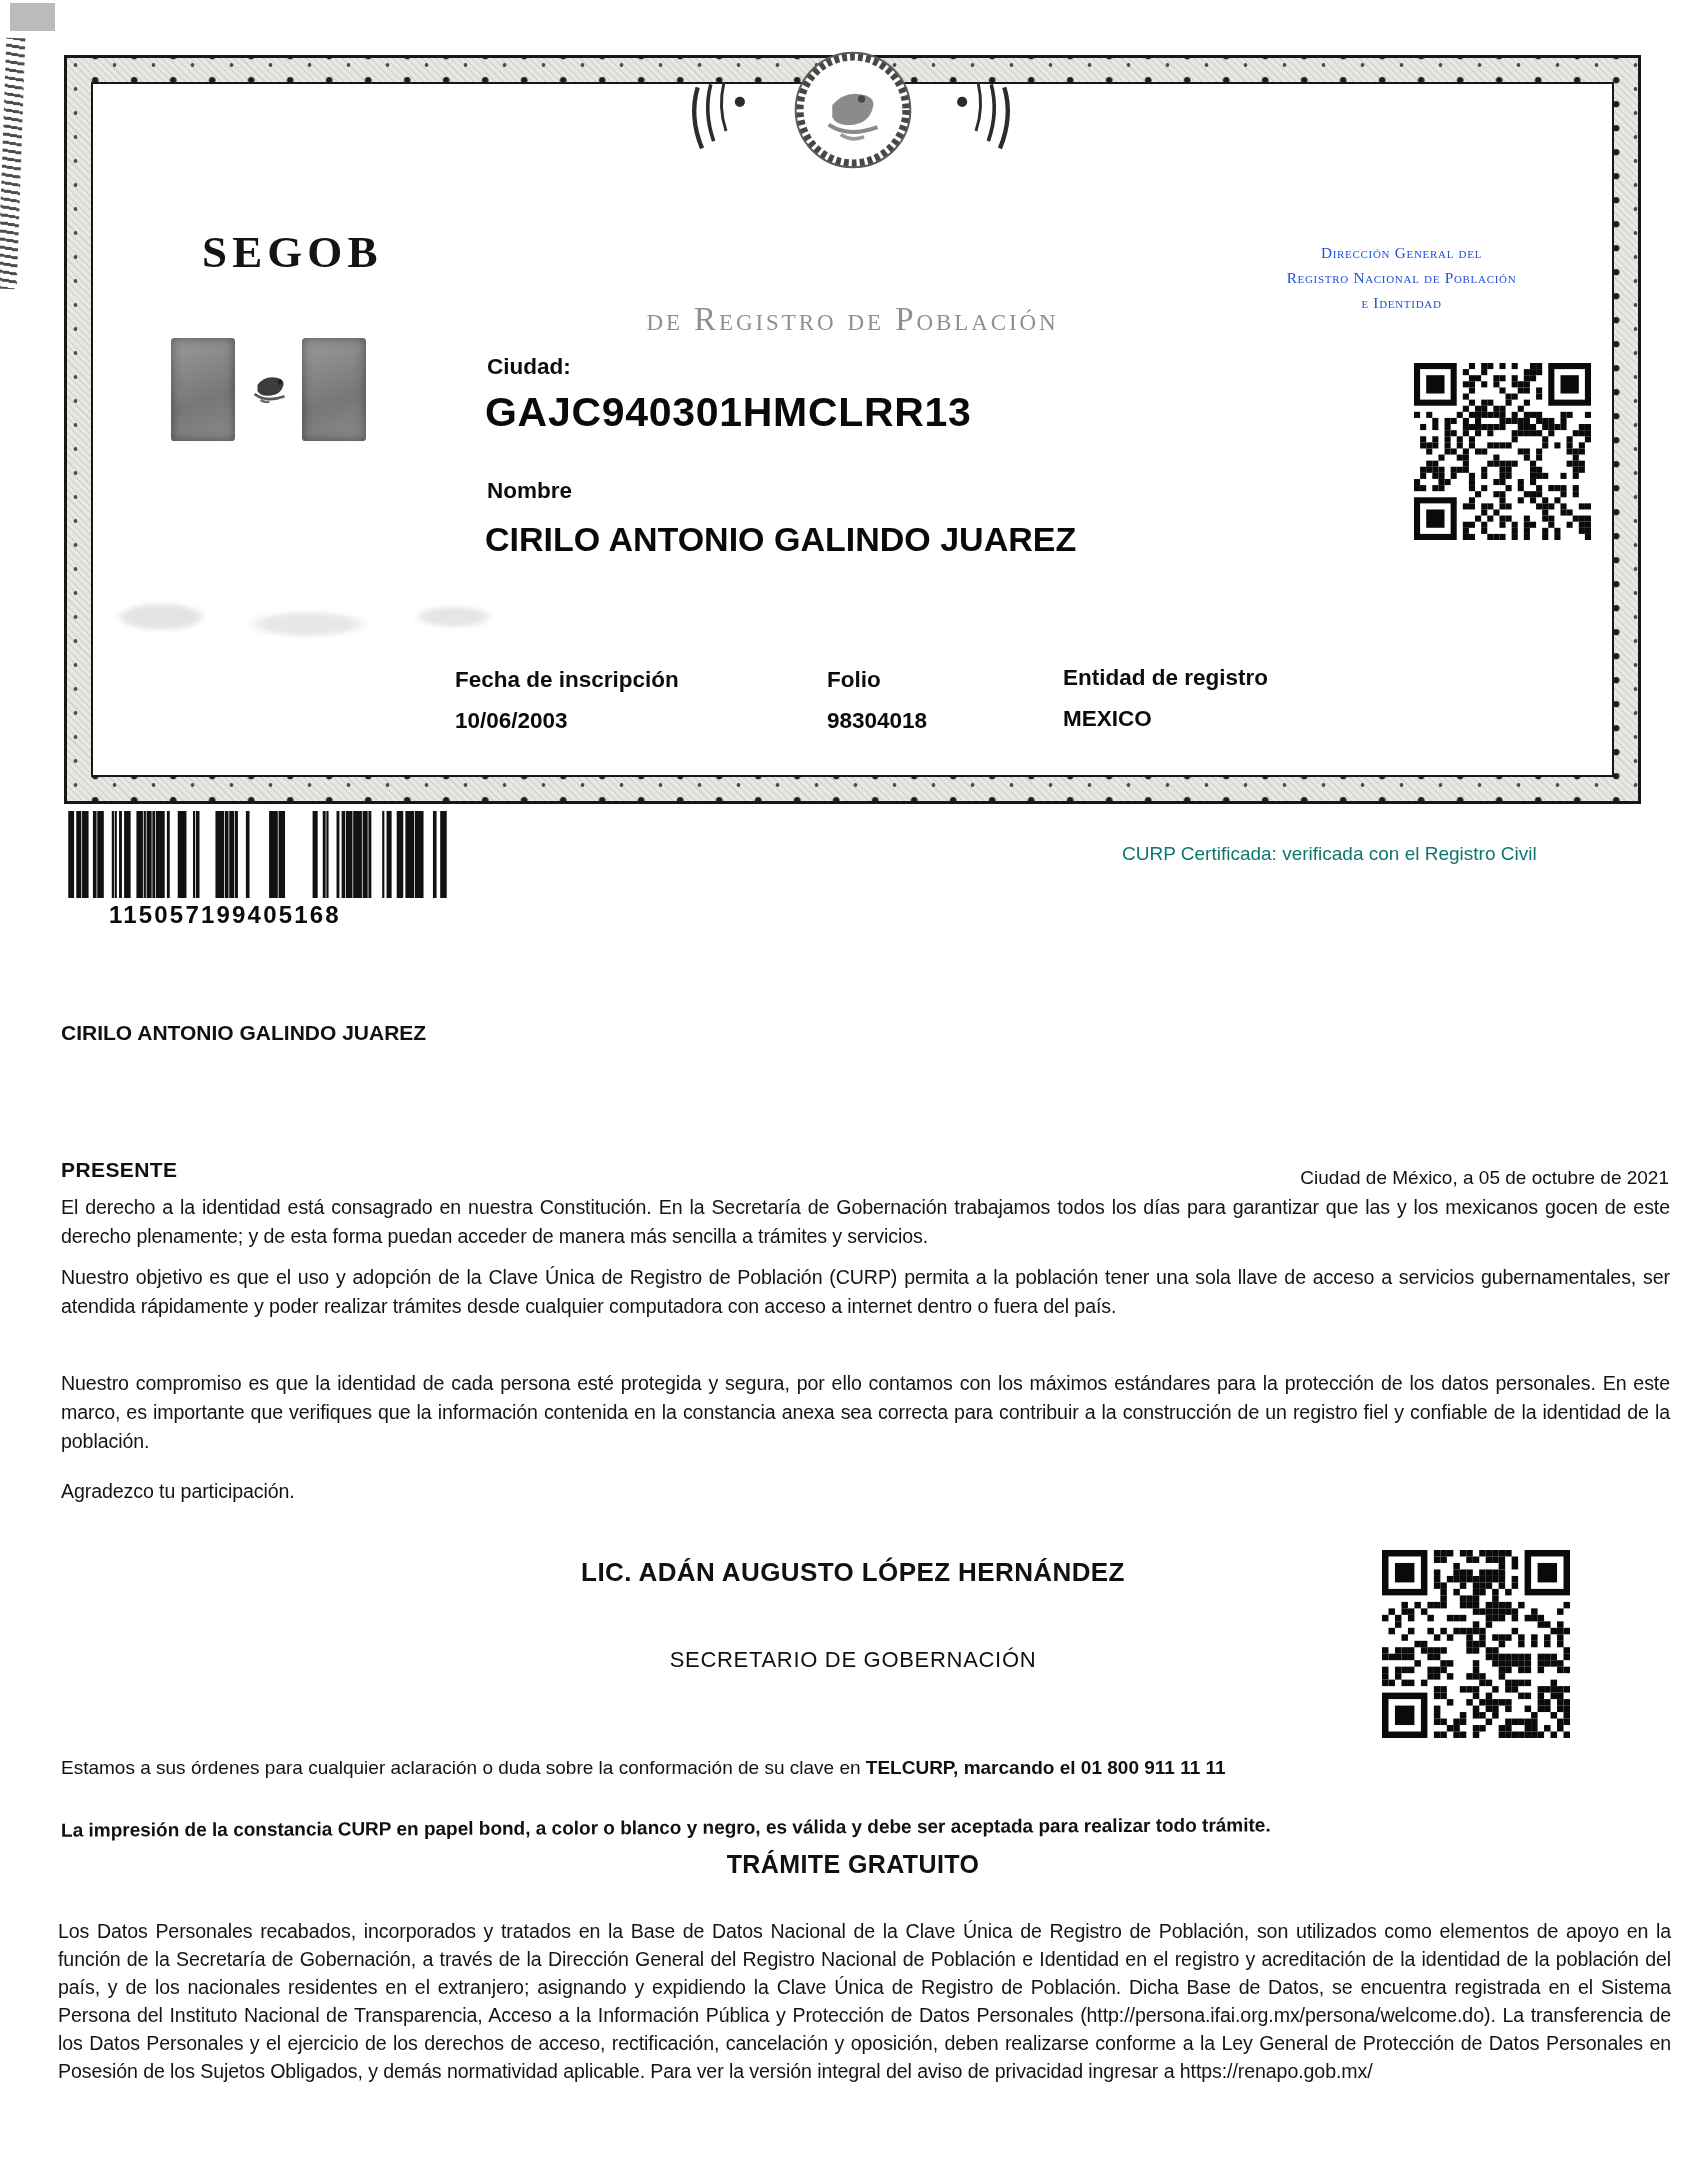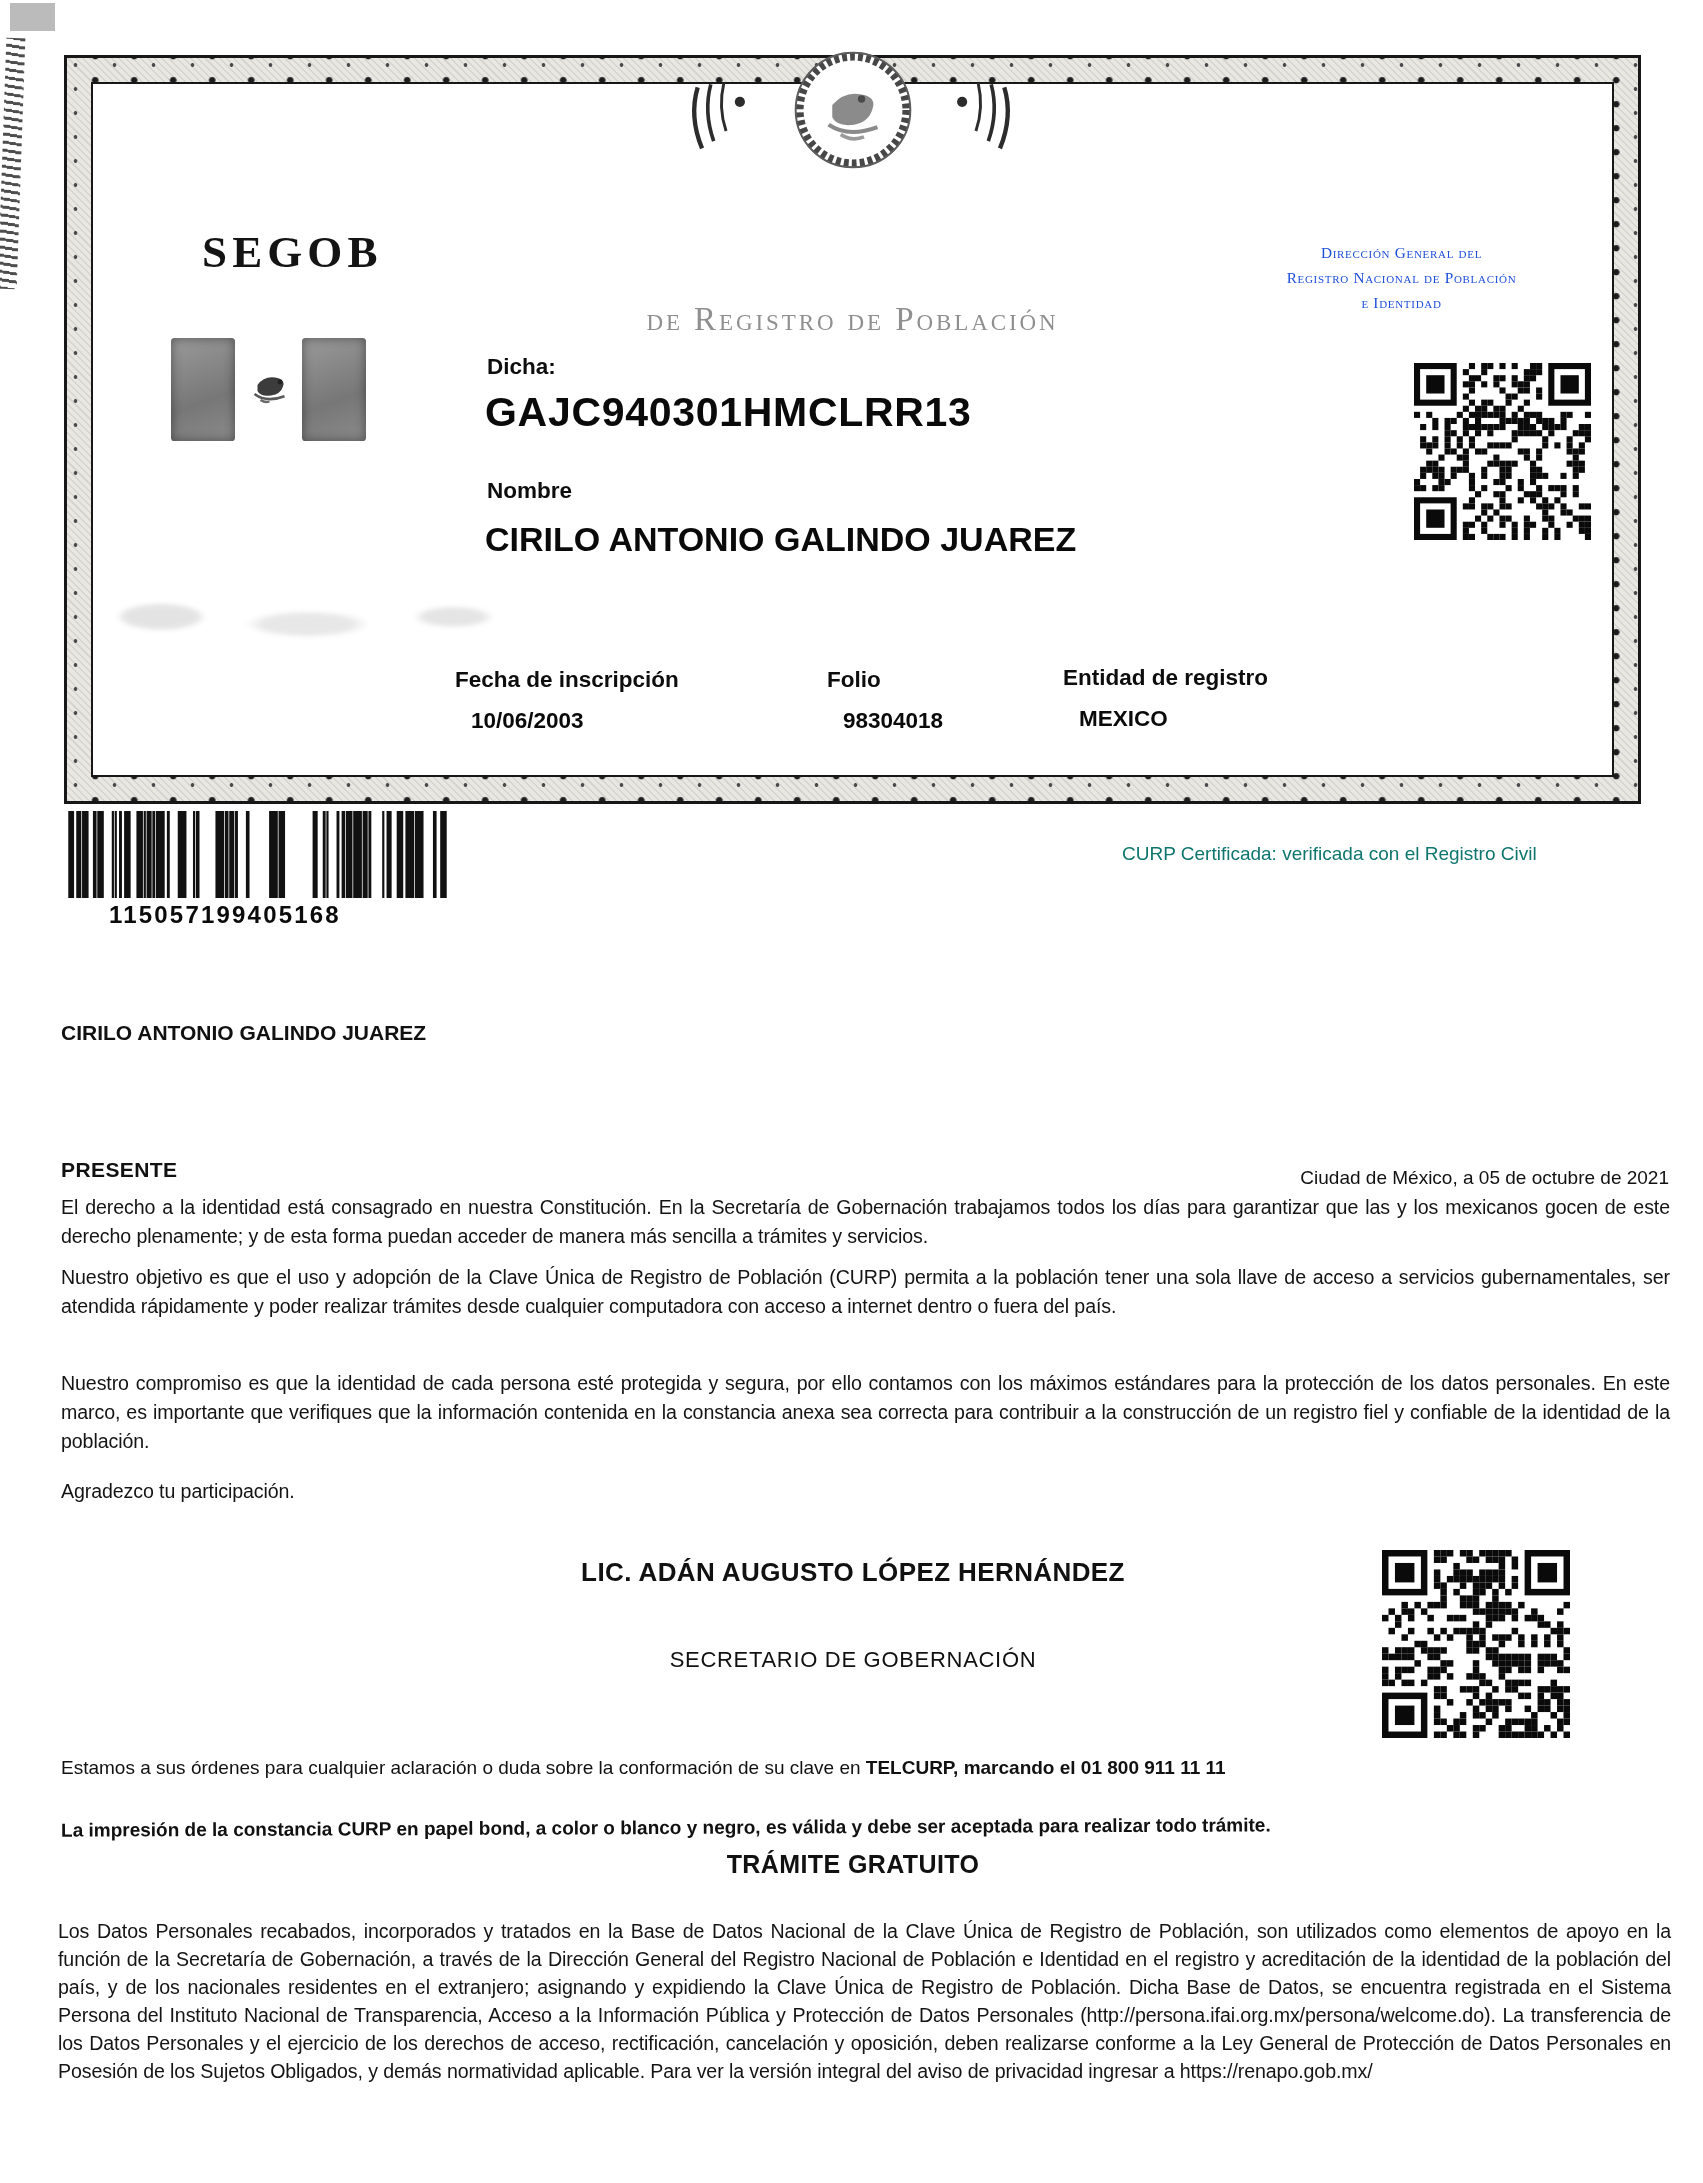--- a/index.html
+++ b/index.html
@@ -49,21 +49,21 @@
         font-variant:small-caps;font-size:15.3px;line-height:25px;color:#1d4ed8;letter-spacing:0.7px;}
 
   .lbl{font-weight:700;font-size:22.5px;color:#0d0d0d;}
   .clave-label{left:394px;top:270px;}
   .clave-value{left:392px;top:305px;font-weight:700;font-size:41px;letter-spacing:0.7px;color:#0a0a0a;}
   .nombre-label{left:394px;top:394px;}
   .nombre-value{left:392px;top:436px;font-weight:700;font-size:34px;color:#0a0a0a;}
   .fecha-label{left:362px;top:583px;} .fecha-value{left:362px;top:624px;}
   .folio-label{left:734px;top:583px;} .folio-value{left:734px;top:624px;}
   .entidad-label{left:970px;top:581px;} .entidad-value{left:970px;top:622px;}
-  .val{font-weight:700;font-size:22.5px;color:#0a0a0a;margin-left:16px;}
+  .val{font-weight:700;font-size:22.5px;color:#0a0a0a;}
 
   .qr{background:#fff;}
   .qr1{left:1321px;top:279px;width:177px;height:177px;}
   .qr2{left:1382px;top:1550px;width:188px;height:188px;}
 
   .watermark{left:14.5px;top:500px;width:443px;height:73px;opacity:.20;filter:blur(2.2px);
      background:
        radial-gradient(ellipse 65px 20.4px at 12% 45%,#7a7a7a 55%,transparent 70%),
        radial-gradient(ellipse 87px 19px at 45% 55%,#8a8a8a 50%,transparent 72%),
        radial-gradient(ellipse 58px 16px at 78% 45%,#7f7f7f 50%,transparent 70%);}
@@ -117,21 +117,21 @@
         <div class="abs watermark"></div>
 
         <div class="abs cert-sub sub2">de Registro de Población</div>
 
         <div class="abs dept">
           <div>Dirección General del</div>
           <div>Registro Nacional de Población</div>
           <div>e Identidad</div>
         </div>
 
-        <div class="abs lbl clave-label">Dicha:</div>
+        <div class="abs lbl clave-label">Ciudad:</div>
         <div class="abs clave-value">GAJC940301HMCLRR13</div>
 
         <svg class="abs qr qr1" viewBox="0 0 244 244">
             <rect x="75.7" y="0.0" width="8.41" height="8.41" fill="#0a0a0a"></rect>
             <rect x="92.6" y="0.0" width="8.41" height="8.41" fill="#0a0a0a"></rect>
             <rect x="101.0" y="0.0" width="8.41" height="8.41" fill="#0a0a0a"></rect>
             <rect x="117.8" y="0.0" width="8.41" height="8.41" fill="#0a0a0a"></rect>
             <rect x="134.6" y="0.0" width="8.41" height="8.41" fill="#0a0a0a"></rect>
             <rect x="159.9" y="0.0" width="8.41" height="8.41" fill="#0a0a0a"></rect>
             <rect x="168.3" y="0.0" width="8.41" height="8.41" fill="#0a0a0a"></rect>

